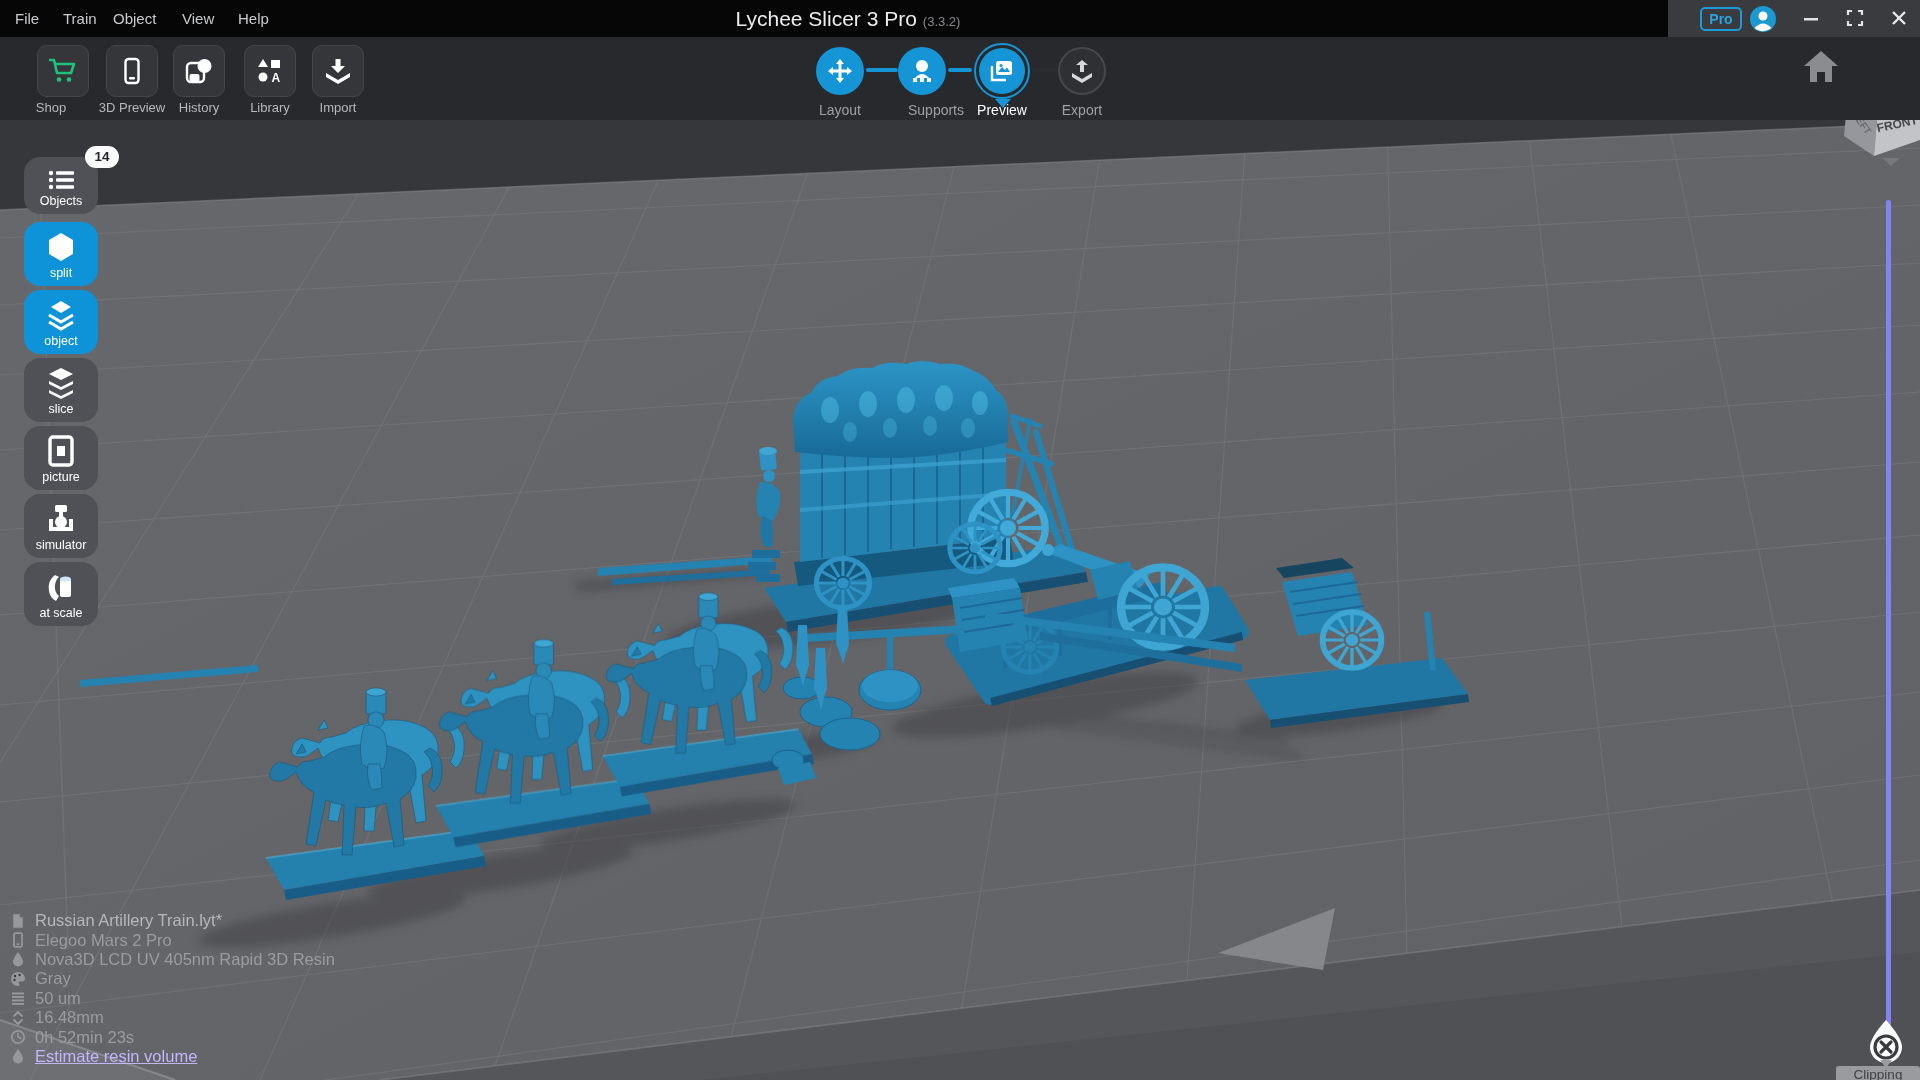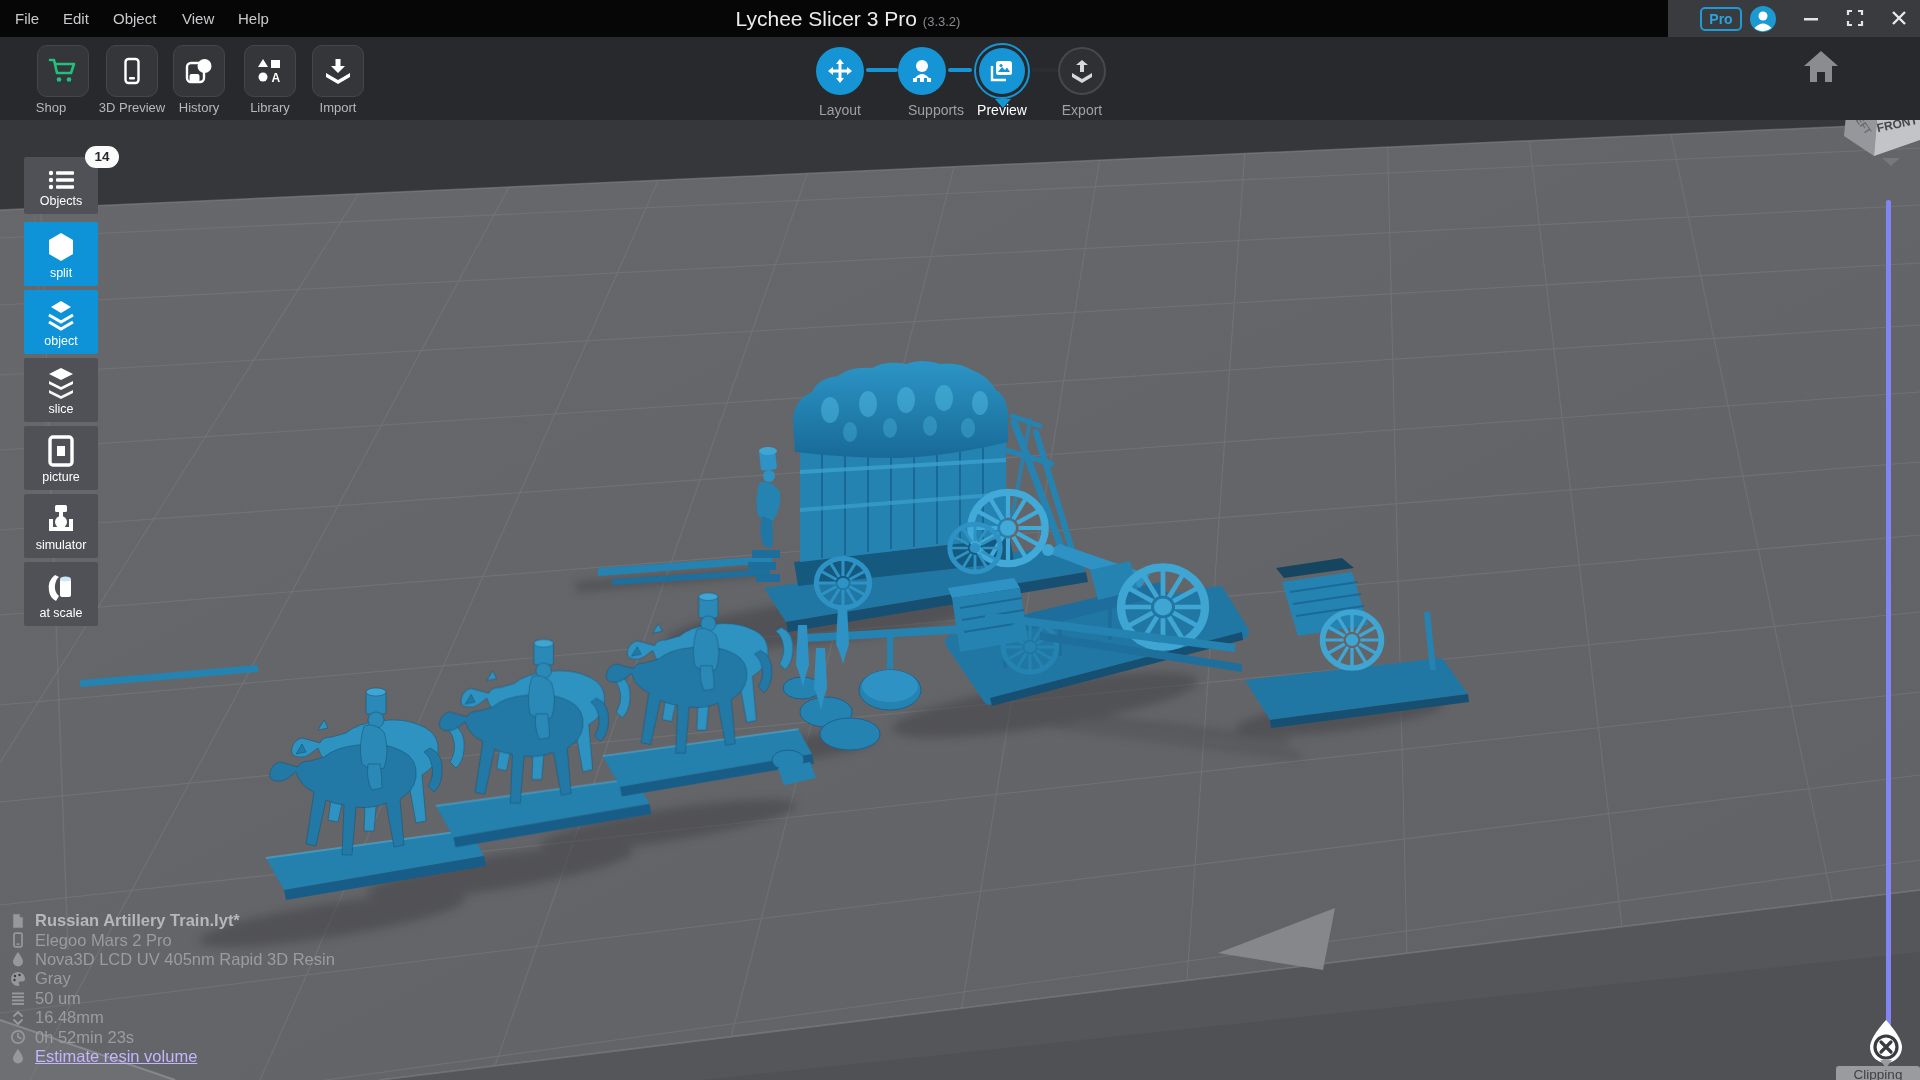--- a/index.html
+++ b/index.html
@@ -32,33 +32,33 @@
   .wf-label { position:absolute; top:65px; width:100px; text-align:center; font-size:14px; color:#9fa0a4; }
   .wf-label.active { color:#ffffff; }
   .wf-line { position:absolute; top:31px; height:4px; background:#1695d6; border-radius:2px; }
   .wf-line.dark { background:#2c2d31; }
 
   
   #viewport { position:absolute; left:0; top:120px; width:1920px; height:960px; z-index:1; }
 
   
   #sidebar { position:absolute; left:24px; top:157px; width:120px; z-index:10; }
-  .side-btn { position:absolute; left:0; width:74px; border-radius:2px; color:#fff;
+  .side-btn { position:absolute; left:0; width:74px; border-radius:16px; color:#fff;
               display:flex; flex-direction:column; align-items:center; justify-content:flex-end; }
   .side-btn .lbl { font-size:12.5px; margin-bottom:6px; margin-top:3px; }
   .gray  { background:#505156; }
   .blue  { background:#0f93d8;align-items:center; }
   #objects-badge { position:absolute; left:61px; top:-11px; width:34px; height:22px; background:#fbfbfc; border-radius:11px;
                    color:#26272b; font-size:13.5px; font-weight:bold; text-align:center; line-height:22px; z-index:11; }
 
   
   #status { position:absolute; left:10px; top:911px; z-index:10; }
   .st-row { display:flex; align-items:center; height:19.4px; color:#9b9c9f; font-size:16.5px; }
   .st-row svg { flex:0 0 16px; margin-right:9px; }
-  .st-row.first { color:#b6b7ba; font-weight:bold; }
+  .st-row.first { color:#b6b7ba; font-weight:normal; }
   .st-row a { color:#c4b5fd; text-decoration:underline; }
 
   
   #home-btn { position:absolute; left:1800px; top:46px; z-index:21; }
   #nav-cube { position:absolute; left:1828px; top:76px; z-index:10; }
   #cube-caret { position:absolute; left:1882px; top:158px; width:0; height:0; z-index:10;
                 border-left:9px solid transparent; border-right:9px solid transparent; border-top:8px solid #77787c; }
   #clip-slider { position:absolute; left:1886px; top:200px; width:5px; height:826px; background:#8184f2; border-radius:2px; z-index:10; }
   #clip-btn { position:absolute; left:1862px; top:1018px; z-index:12; }
   #clip-tooltip { position:absolute; left:1836px; top:1066px; width:84px; height:14px; overflow:hidden; background:#9a9b9e;
@@ -285,21 +285,21 @@
       <line x1="1296" y1="496" x2="1364" y2="486"></line>
     </g>
     <line x1="1427" y1="492" x2="1433" y2="550" stroke="#2583b2" stroke-width="6"></line>
     <use href="#wheel" transform="translate(1352,520) scale(1.05,1.0)" color="#3fa6d4"></use>
   </g>
 </svg>
 </div>
 
 <div id="titlebar">
   <span class="menu-item" style="left:15px">File</span>
-  <span class="menu-item" style="left:63px">Edit</span>
+  <span class="menu-item" style="left:63px">Train</span>
   <span class="menu-item" style="left:113px">Object</span>
   <span class="menu-item" style="left:182px">View</span>
   <span class="menu-item" style="left:238px">Help</span>
   <div id="app-title">
     <span>Lychee Slicer 3 Pro</span><span id="app-version">(3.3.2)</span>
   </div>
   <div id="pro-badge">Pro</div>
   <svg id="avatar" viewBox="0 0 26 26">
     <circle cx="13" cy="13" r="13" fill="#1b9ad2"></circle>
     <circle cx="13" cy="10" r="4.5" fill="#fff"></circle>

